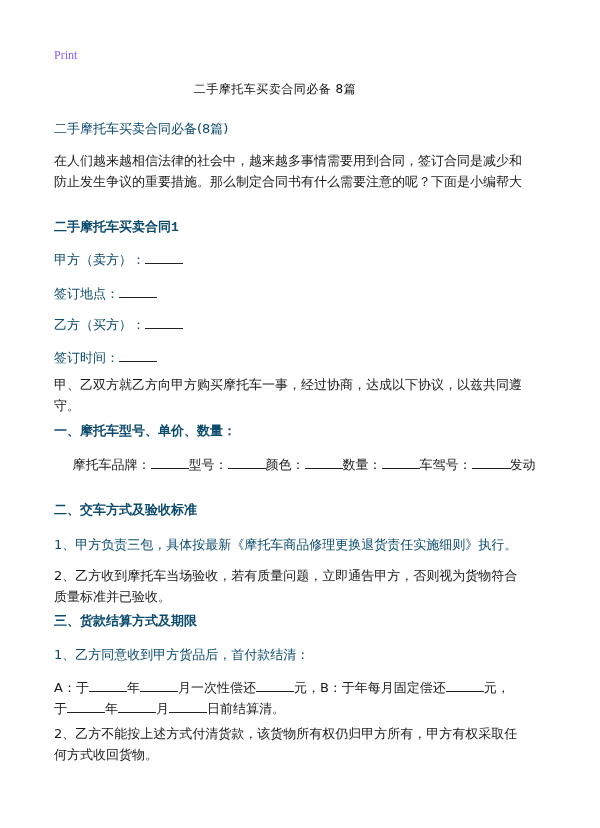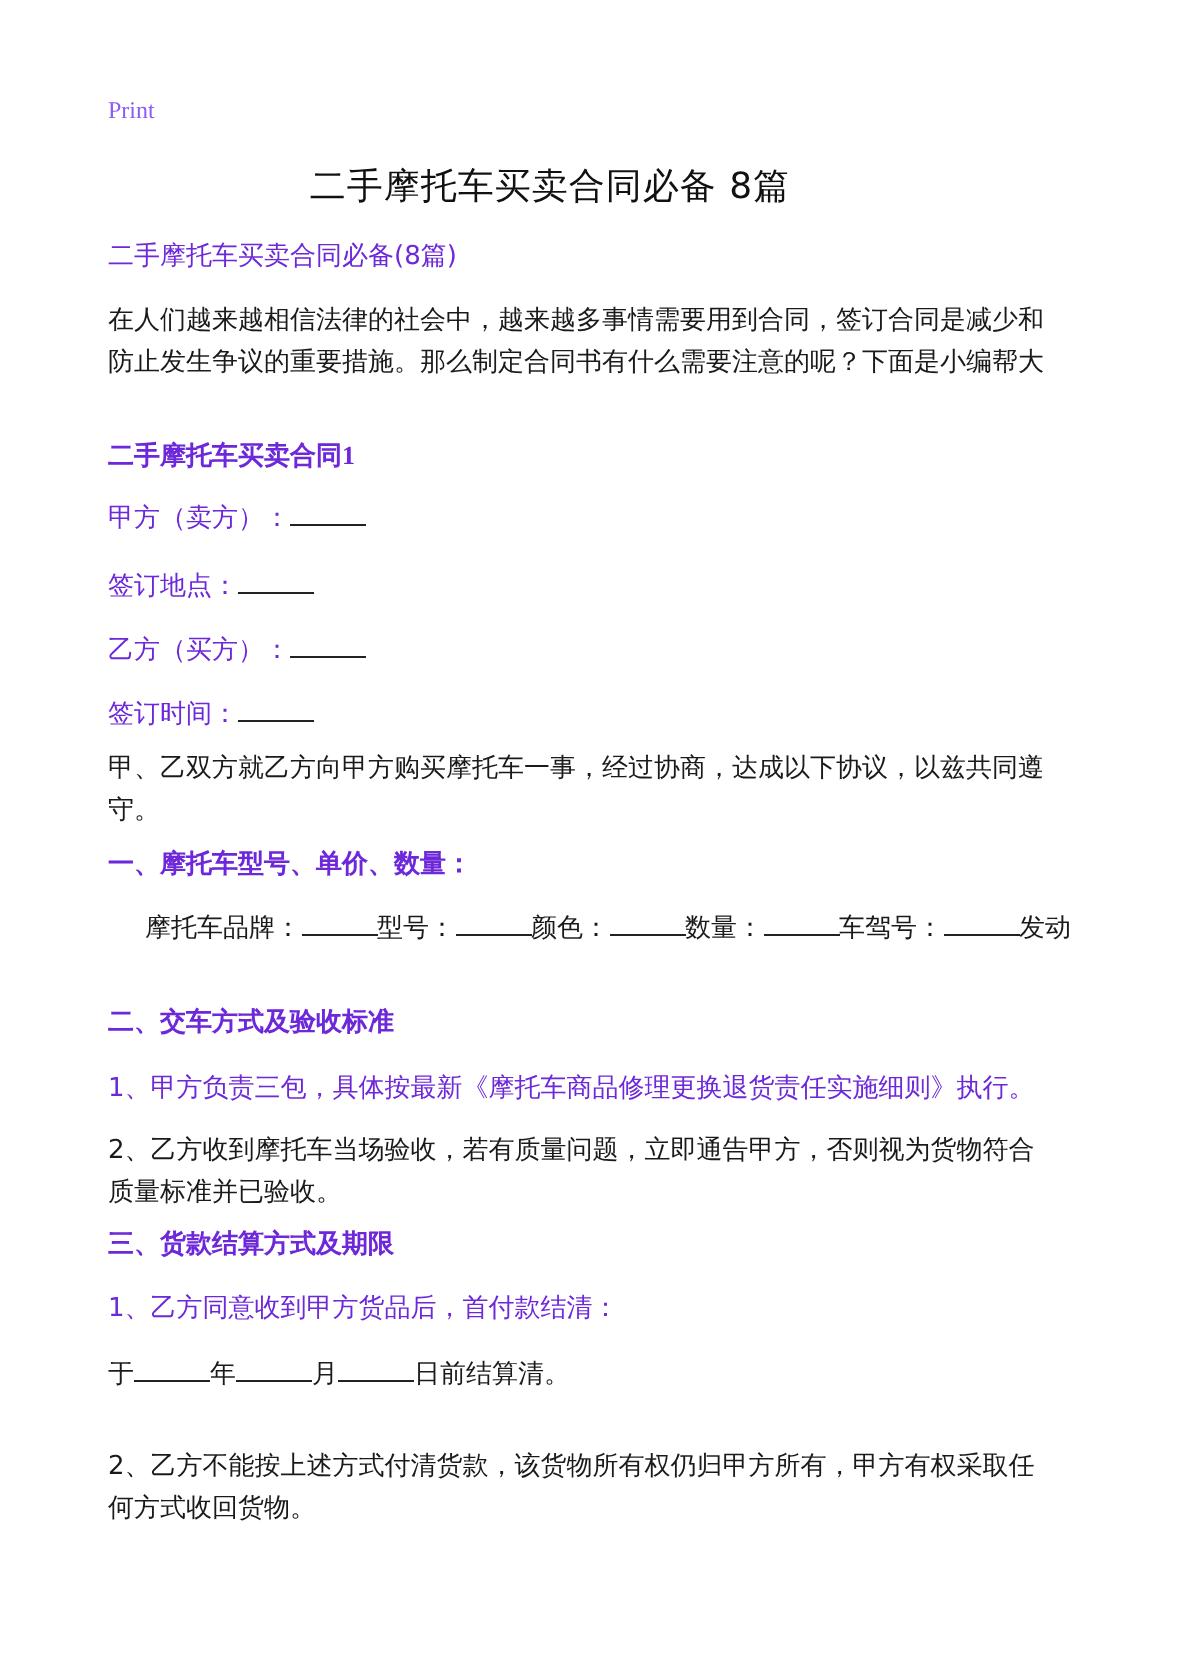--- a/index.html
+++ b/index.html
@@ -22,45 +22,45 @@
       font-family: "Liberation Serif", "DejaVu Serif", serif;
       font-size: 12px;
       color: #8b5cf6;
     }
     .doc-title {
       position: absolute;
       left: 0;
       width: 550px;
       top: 81px;
       text-align: center;
-      font-size: 18px;
+      font-size: 12px;
       letter-spacing: 0.5px;
       color: #111;
     }
     .line {
       position: absolute;
       left: 54px;
       width: 500px;
       font-size: 13px;
       line-height: 20px;
-      color: #6d28d9;
+      color: #0c4a6e;
       white-space: nowrap;
     }
     .para {
       position: absolute;
       left: 54px;
       width: 500px;
       font-size: 13px;
       line-height: 21px;
       color: #1a1a1a;
     }
     .para .row { display: block; white-space: nowrap; }
     .heading {
       font-weight: bold;
-      font-family: Liberation Serif, serif;
+      font-family: Liberation Mono, monospace;
     }
     .blank {
       display: inline-block;
       width: 38px;
       border-bottom: 1px solid #222;
       height: 12px;
       vertical-align: baseline;
     }
   </style>
 </head>
@@ -116,20 +116,23 @@
   <span class="row">2、乙方收到摩托车当场验收，若有质量问题，立即通告甲方，否则视为货物符合</span>
   <span class="row">质量标准并已验收。</span>
 </div>
 
 <div class="line heading" style="top:612px;">三、货款结算方式及期限</div>
 
 <div class="line" style="top:645px;">1、乙方同意收到甲方货品后，首付款结清：</div>
 
 <div class="para" style="top:677px;">
   <span class="row">
+    <span>A：于</span><span class="blank"></span><span>年</span><span class="blank"></span><span>月一次性偿还</span><span class="blank"></span><span>元，</span><span>B：于年每月固定偿还</span><span class="blank"></span><span>元，</span>
+  </span>
+  <span class="row">
     <span>于</span><span class="blank"></span><span>年</span><span class="blank"></span><span>月</span><span class="blank"></span><span>日前结算清。</span>
   </span>
 </div>
 
 <div class="para" style="top:723px;">
   <span class="row">2、乙方不能按上述方式付清货款，该货物所有权仍归甲方所有，甲方有权采取任</span>
   <span class="row">何方式收回货物。</span>
 </div>
 
 </body></html>

